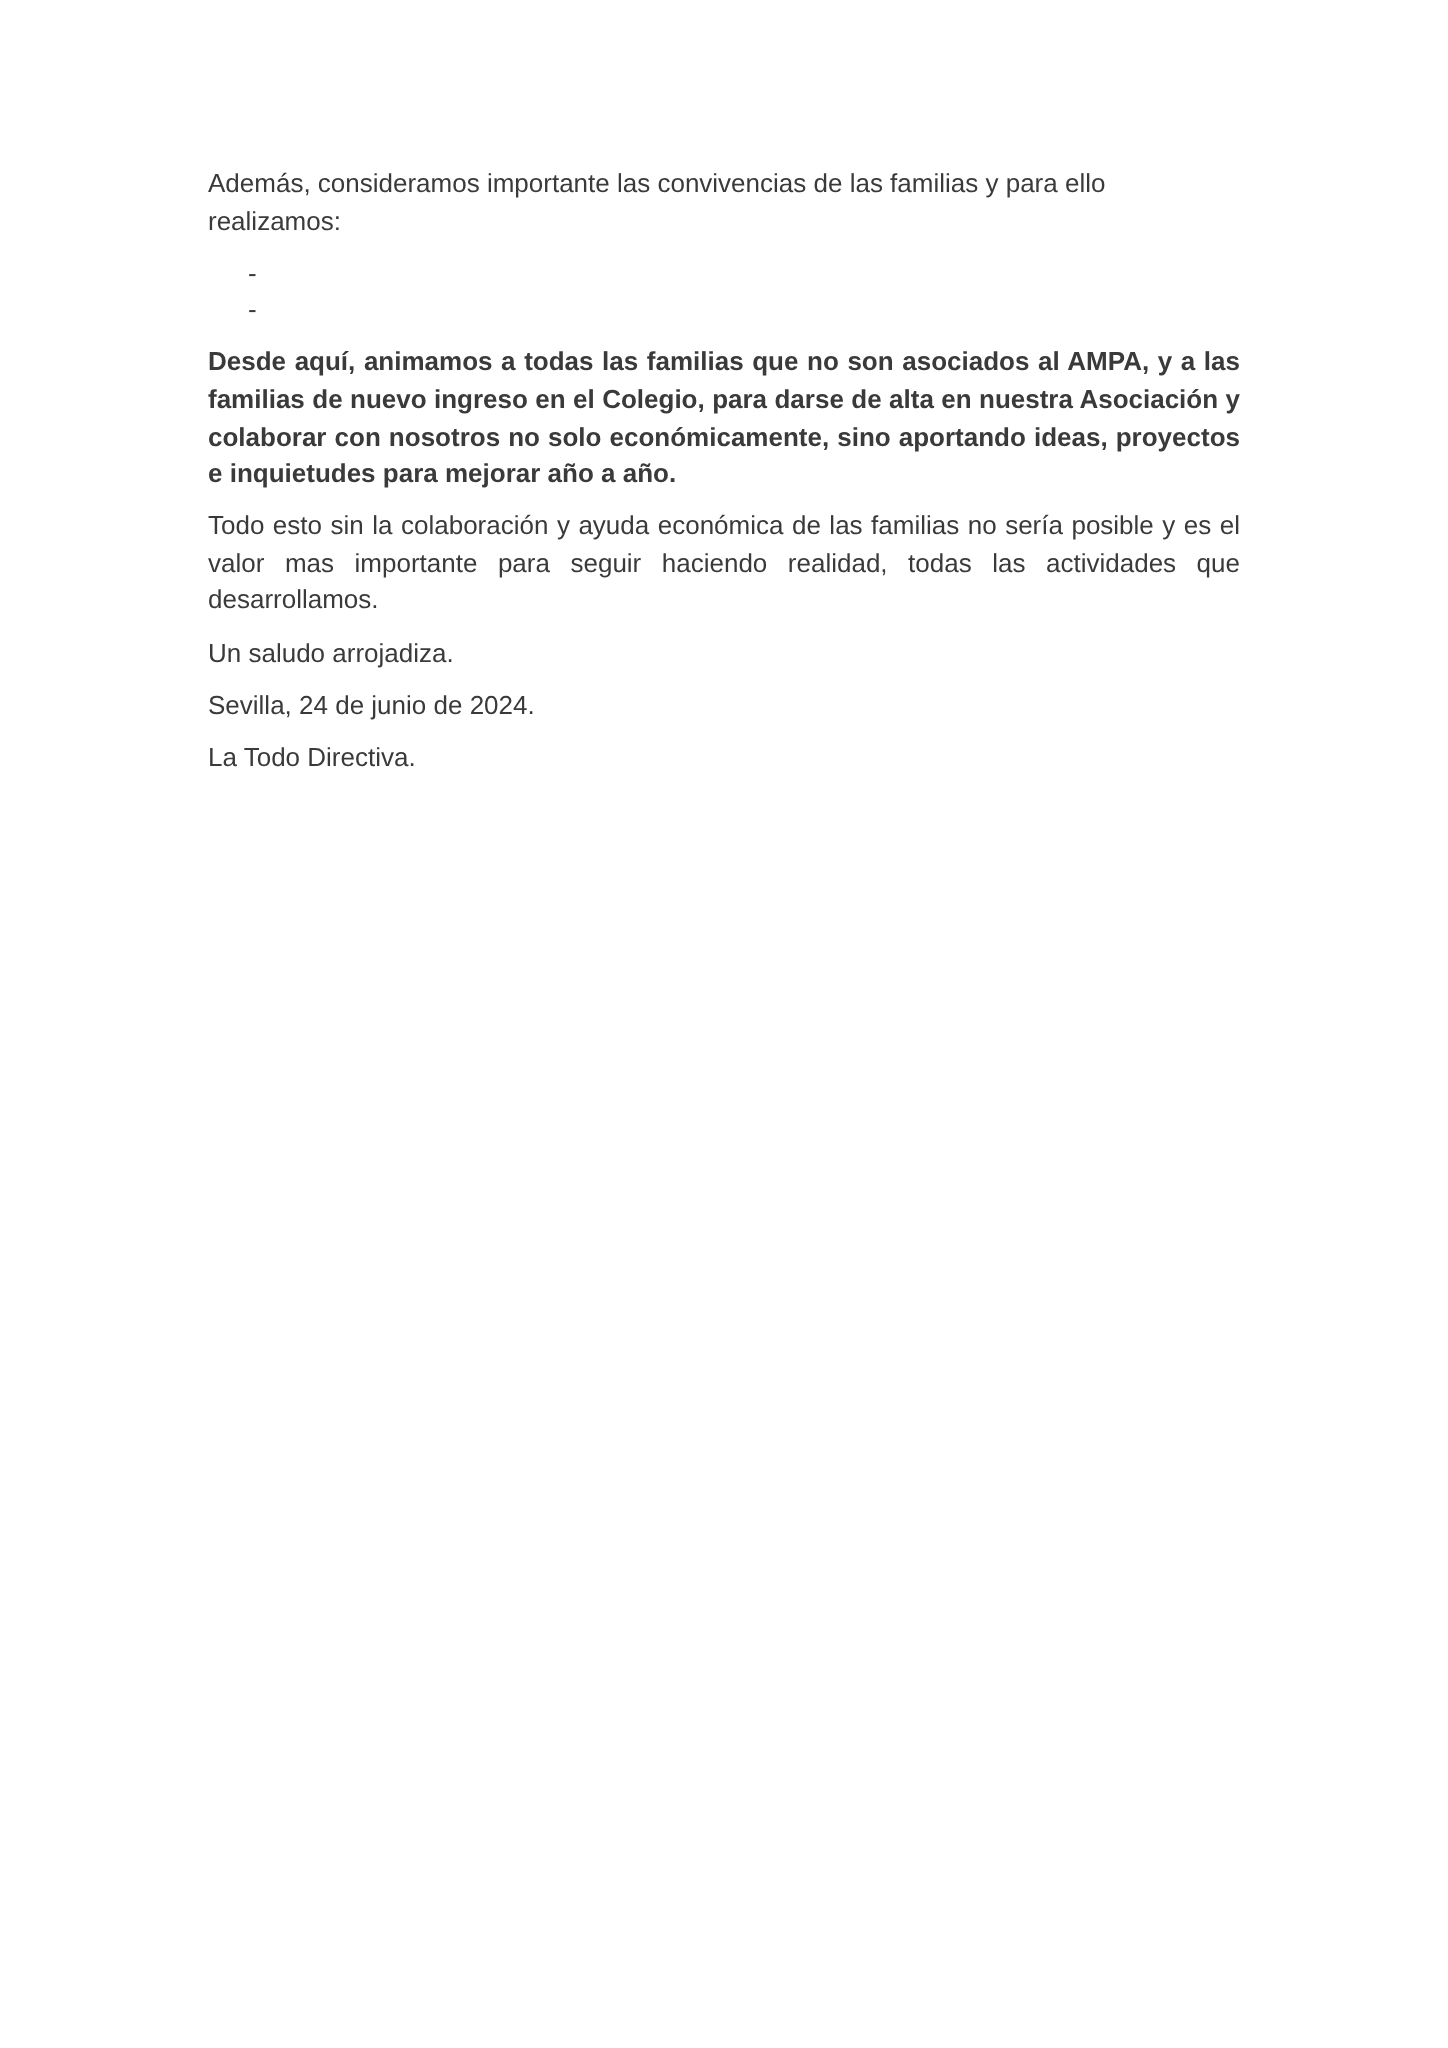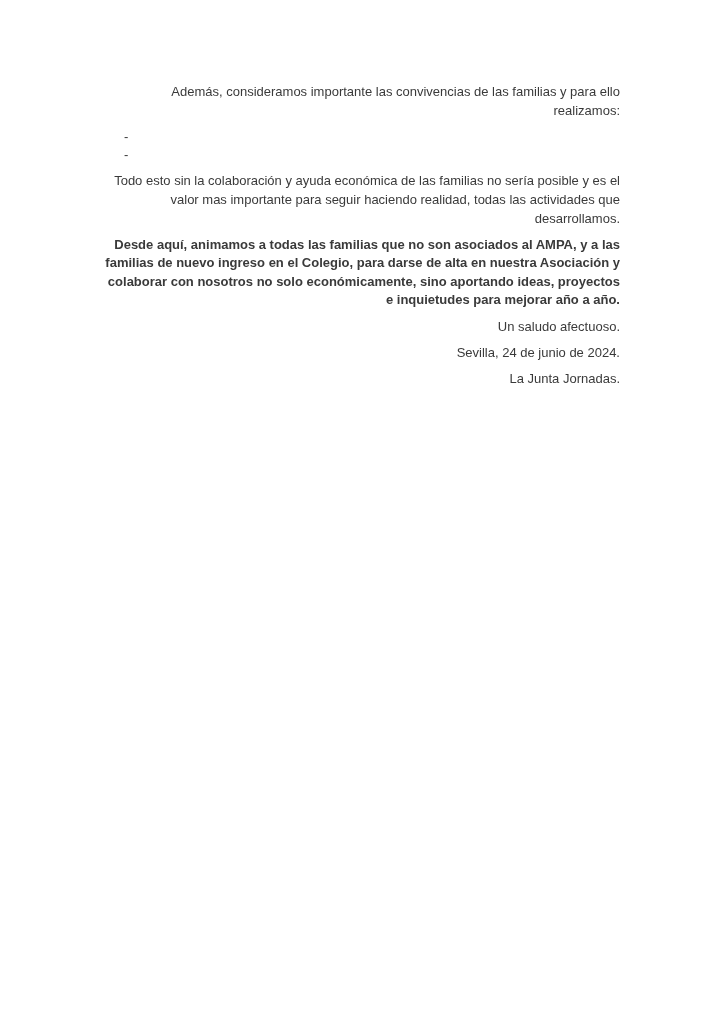--- a/index.html
+++ b/index.html
@@ -15,21 +15,20 @@
     box-sizing: border-box;
     padding: 83px 104px 0 104px;
     font-family: "Liberation Sans", sans-serif;
     font-size: 13px;
     line-height: 18.6px;
     color: #3a3a3a;
     overflow: hidden;
   }
   .page p {
     margin: 0 0 7.5px 0;
-    text-align: right;
   }
   .justify {
     text-align: justify;
   }
   .bold {
     font-weight: bold;
   }
   ul.bullets {
     list-style: none;
     margin: 2.5px 0 7.5px 0;
@@ -56,26 +55,26 @@
 
   <ul class="bullets">
     <li>
       <span class="marker">-</span>
     </li>
     <li>
       <span class="marker">-</span>
     </li>
   </ul>
 
+  <p class="justify bold">Desde aquí, animamos a todas las familias que no son asociados al AMPA, y a las familias de nuevo ingreso en el Colegio, para darse de alta en nuestra Asociación y colaborar con nosotros no solo económicamente, sino aportando ideas, proyectos e inquietudes para mejorar año a año.</p>
+
   <p class="justify">Todo esto sin la colaboración y ayuda económica de las familias no sería posible y es el valor mas importante para seguir haciendo realidad, todas las actividades que desarrollamos.</p>
-
-  <p class="justify bold">Desde aquí, animamos a todas las familias que no son asociados al AMPA, y a las familias de nuevo ingreso en el Colegio, para darse de alta en nuestra Asociación y colaborar con nosotros no solo económicamente, sino aportando ideas, proyectos e inquietudes para mejorar año a año.</p>
 
 
 
 
-  <p>Un saludo afectuoso.</p>
+  <p>Un saludo arrojadiza.</p>
 
   <p>Sevilla, 24 de junio de 2024.</p>
 
-  <p class="gap-before">La Junta Jornadas.</p>
+  <p class="gap-before">La Todo Directiva.</p>
 
 </div>
 
 </body></html>

